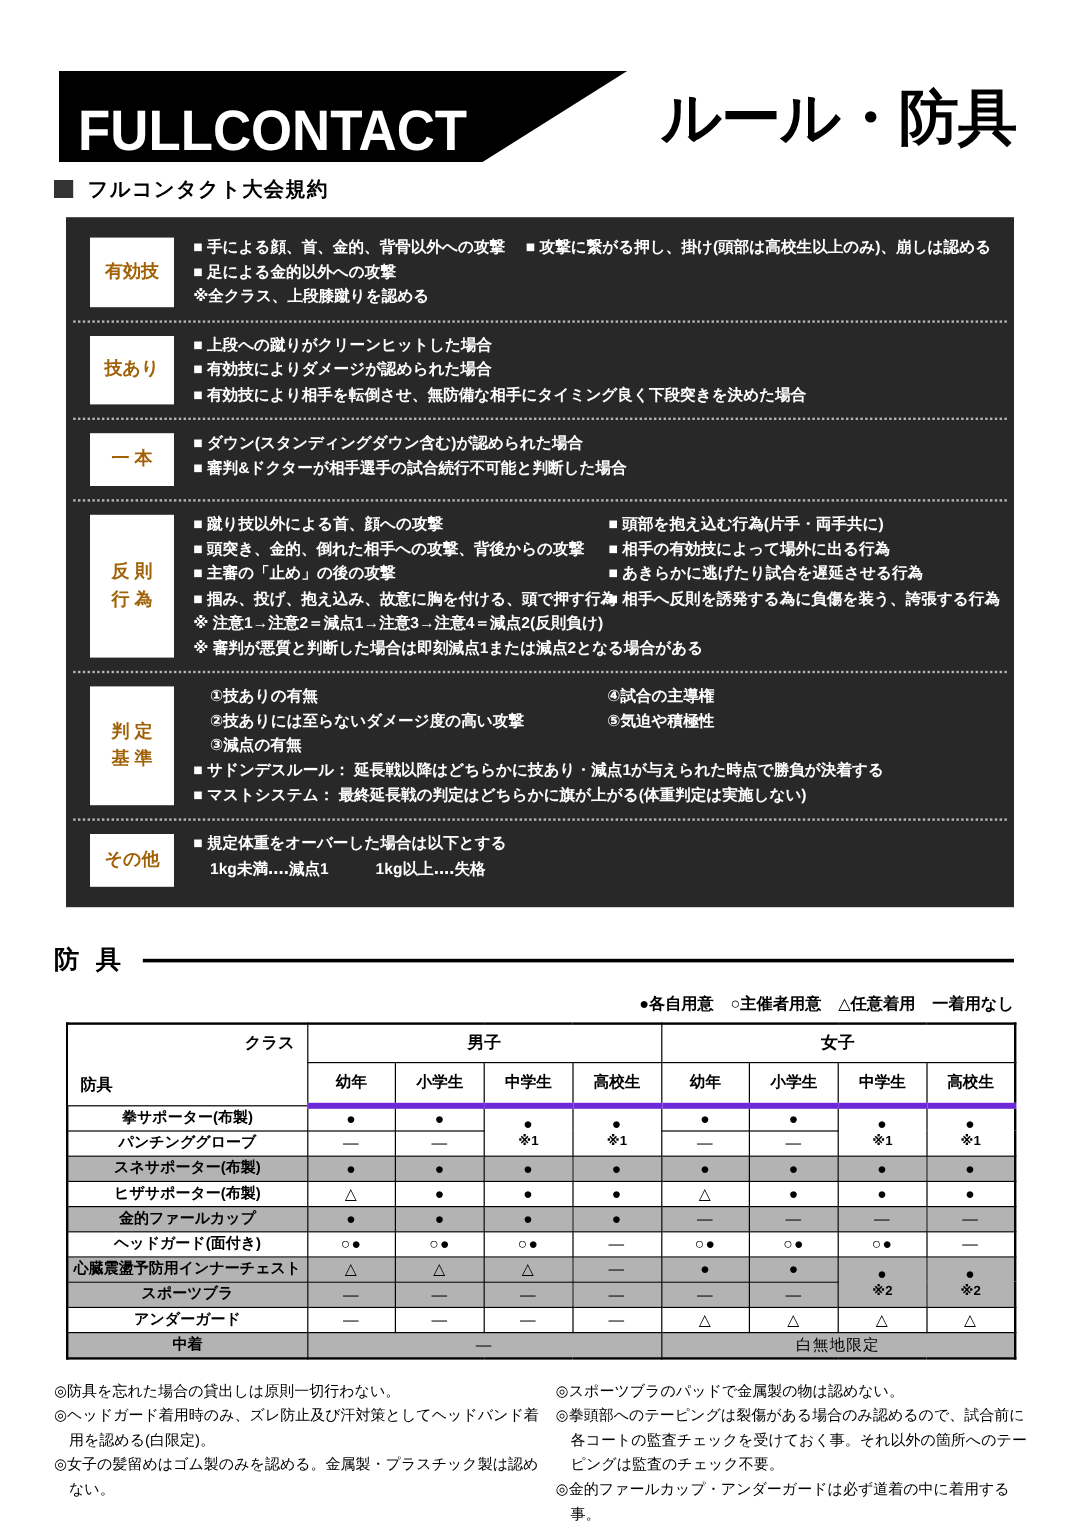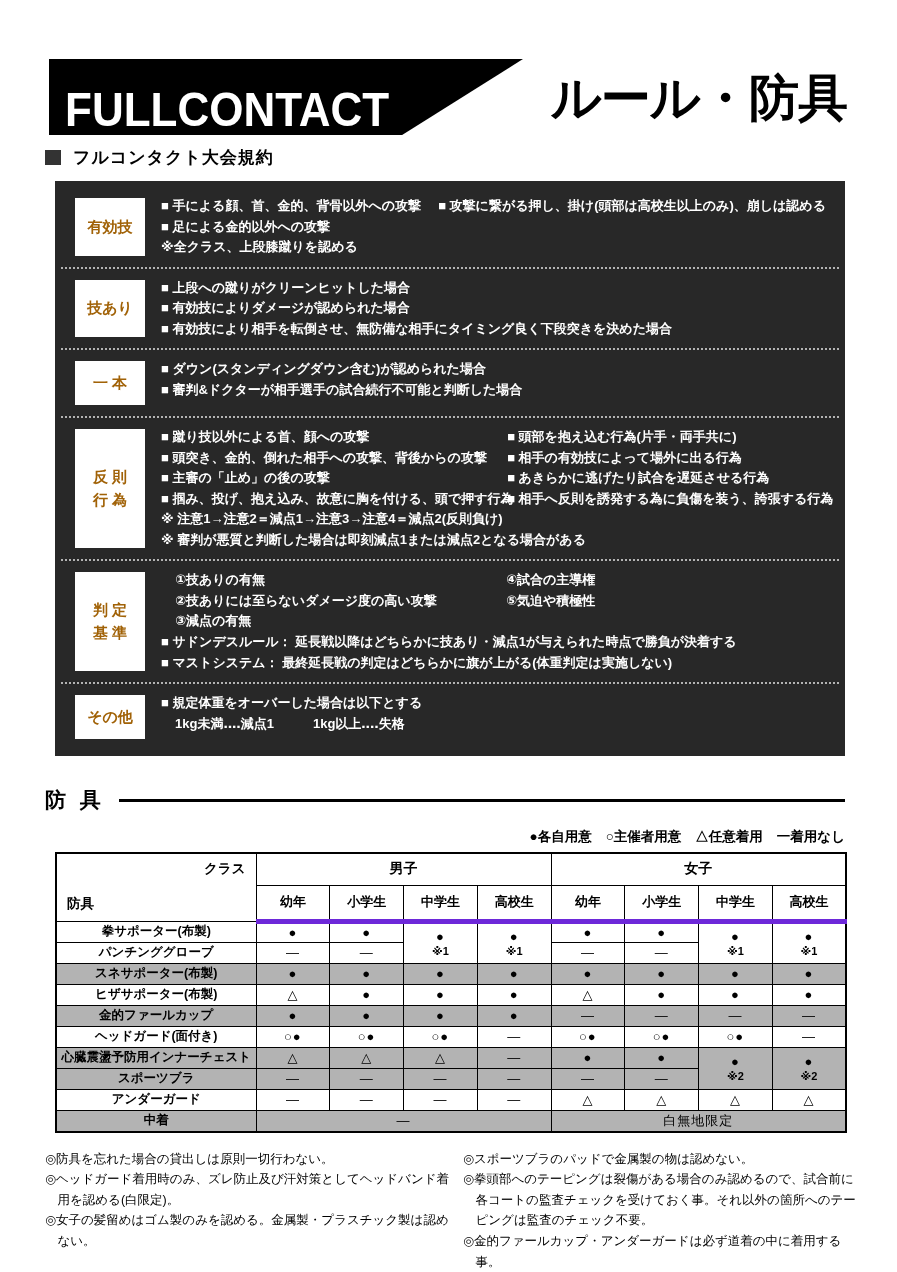--- a/index.html
+++ b/index.html
@@ -53,21 +53,21 @@
   .rule-row.two .c2 { flex:1; }
   .rule-row.indent { padding-left:14px; }
 
   
   .gear-header {
     margin:30px 52px 0 45px; display:flex; align-items:center;
   }
   .gear-title { font-size:21px; font-weight:bold; letter-spacing:4px; white-space:nowrap; }
   .gear-rule { flex:1; height:3px; background:#000; margin-left:14px; }
   .legend {
-    margin:14px 52px 6px 55px; text-align:right; font-size:13.5px; font-weight:bold;font-family:Liberation Serif, serif;
+    margin:14px 52px 6px 55px; text-align:right; font-size:13.5px; font-weight:bold;
   }
   .legend span { margin-left:14px; }
 
   table.gear-table {
     margin:2px 52px 0 55px; width:790px; border-collapse:collapse;
     table-layout:fixed; border:2px solid #000; font-size:13px;
   }
   .gear-table th, .gear-table td {
     border:1px solid #000; text-align:center; vertical-align:middle;
     padding:1px 2px; overflow:hidden;

